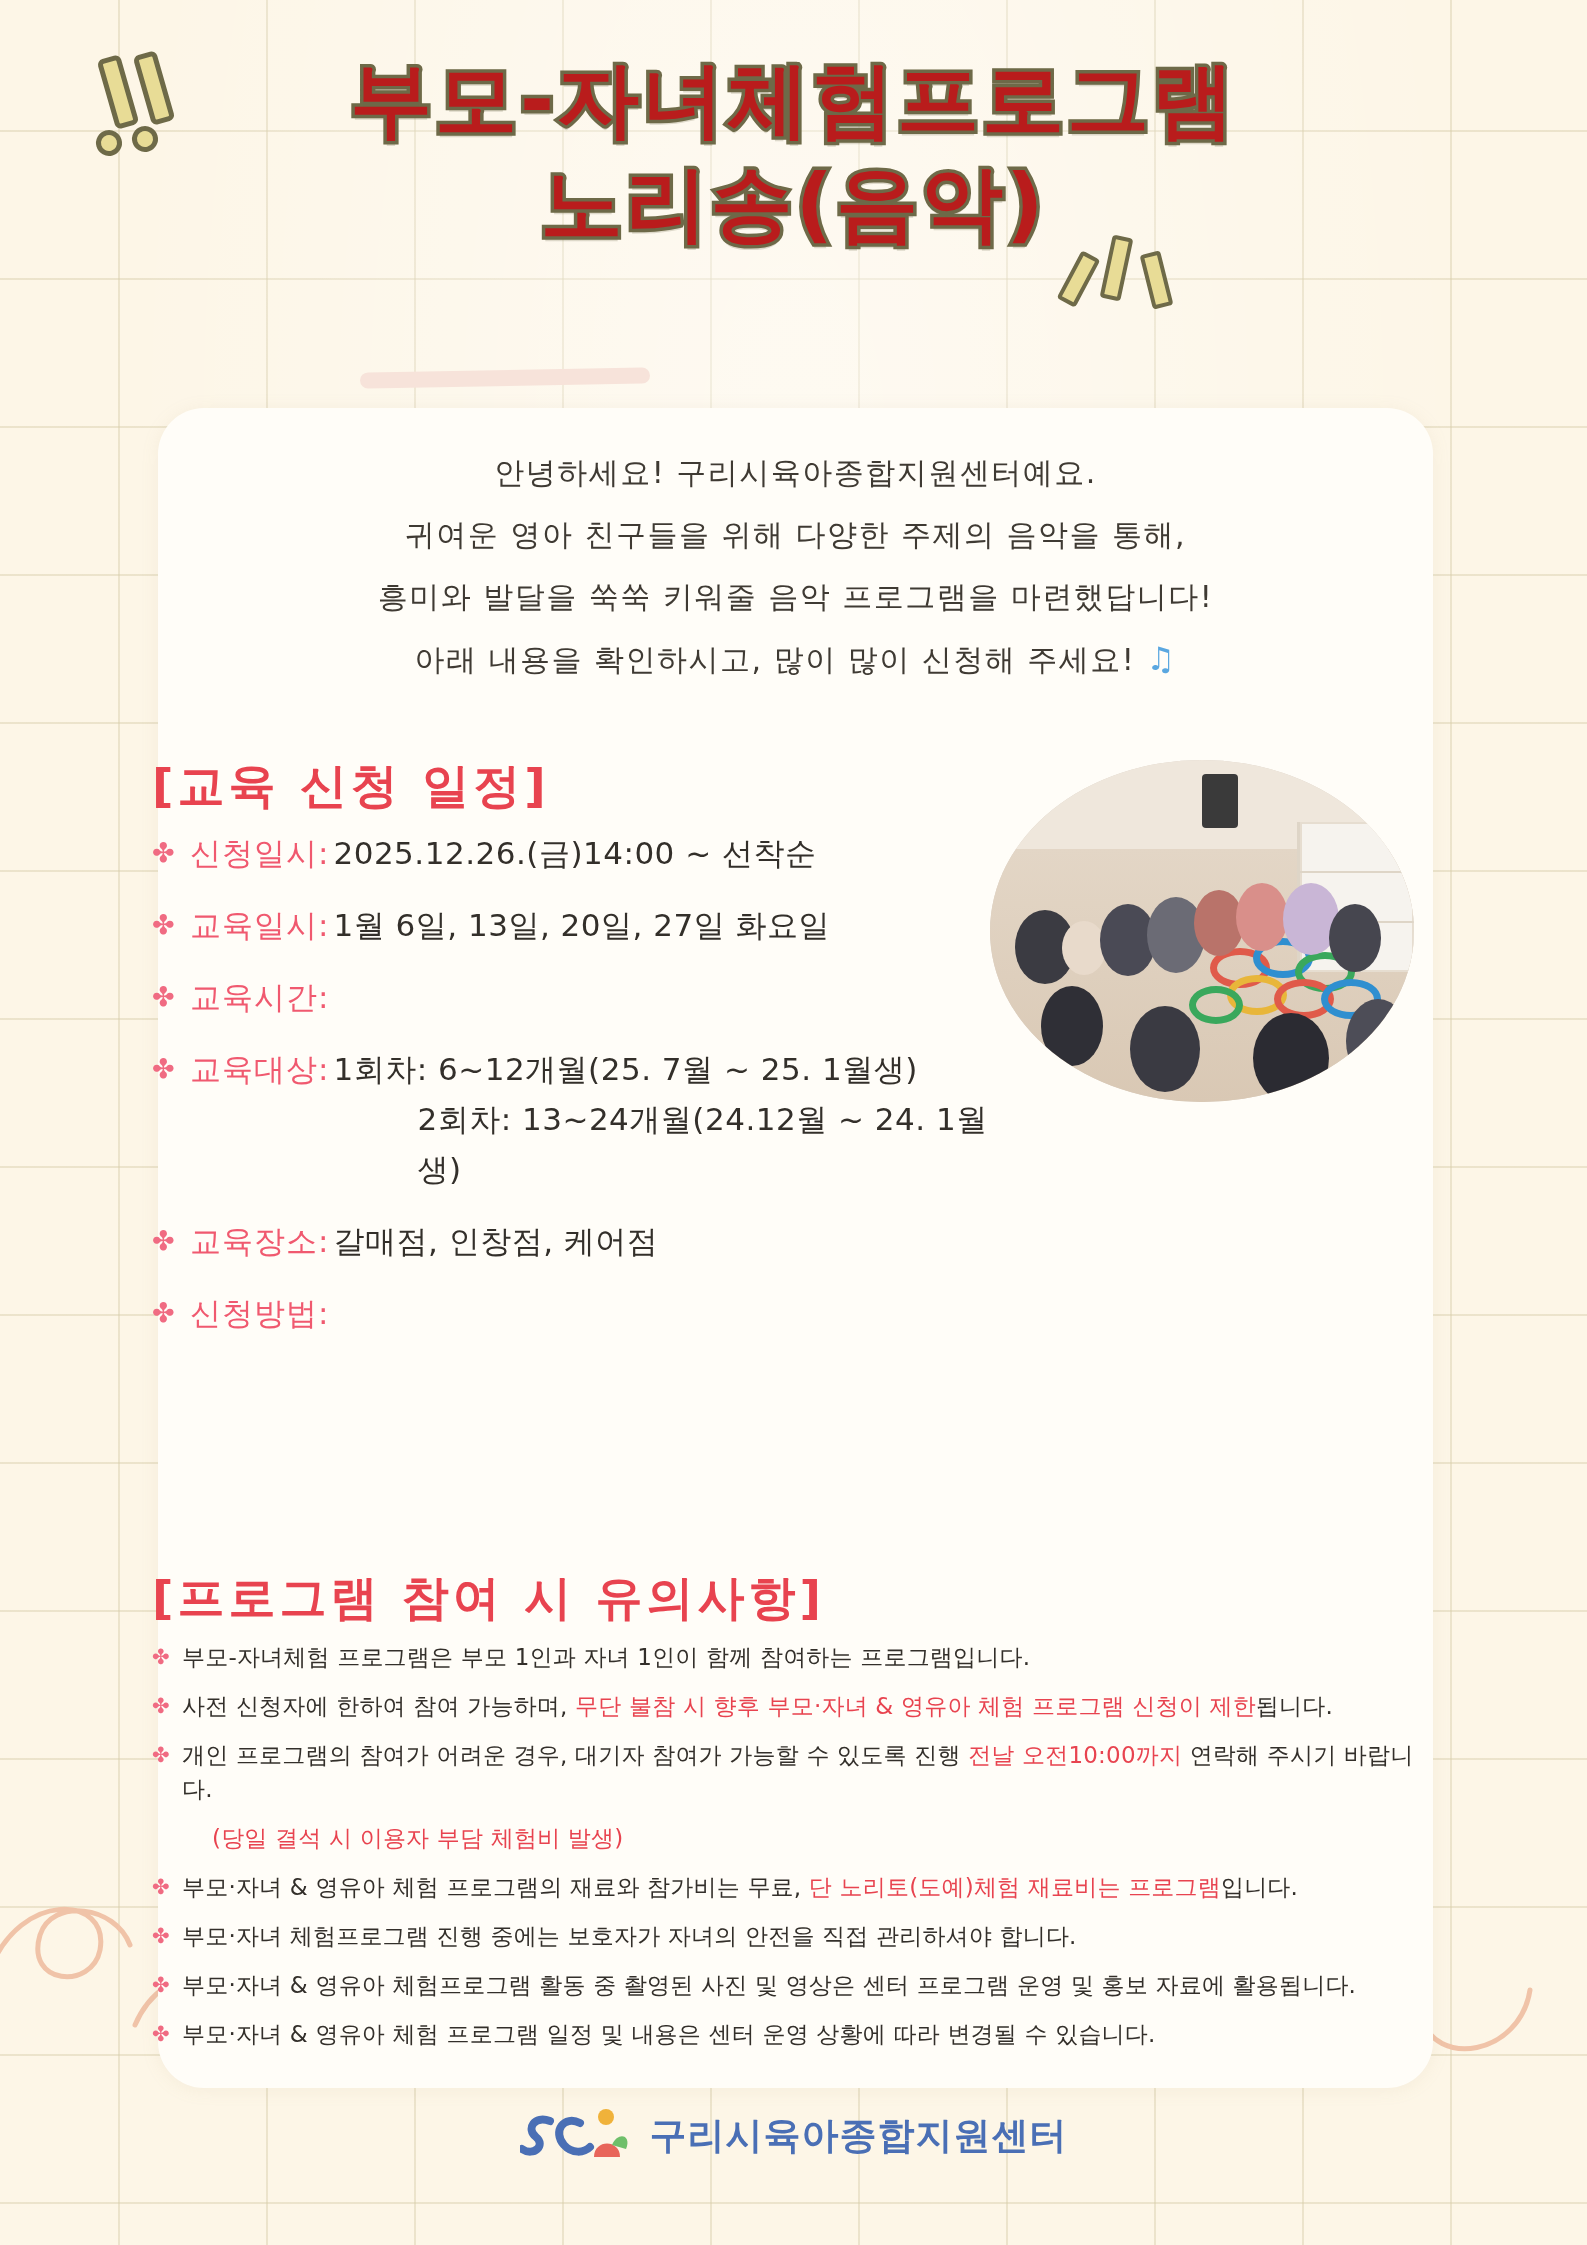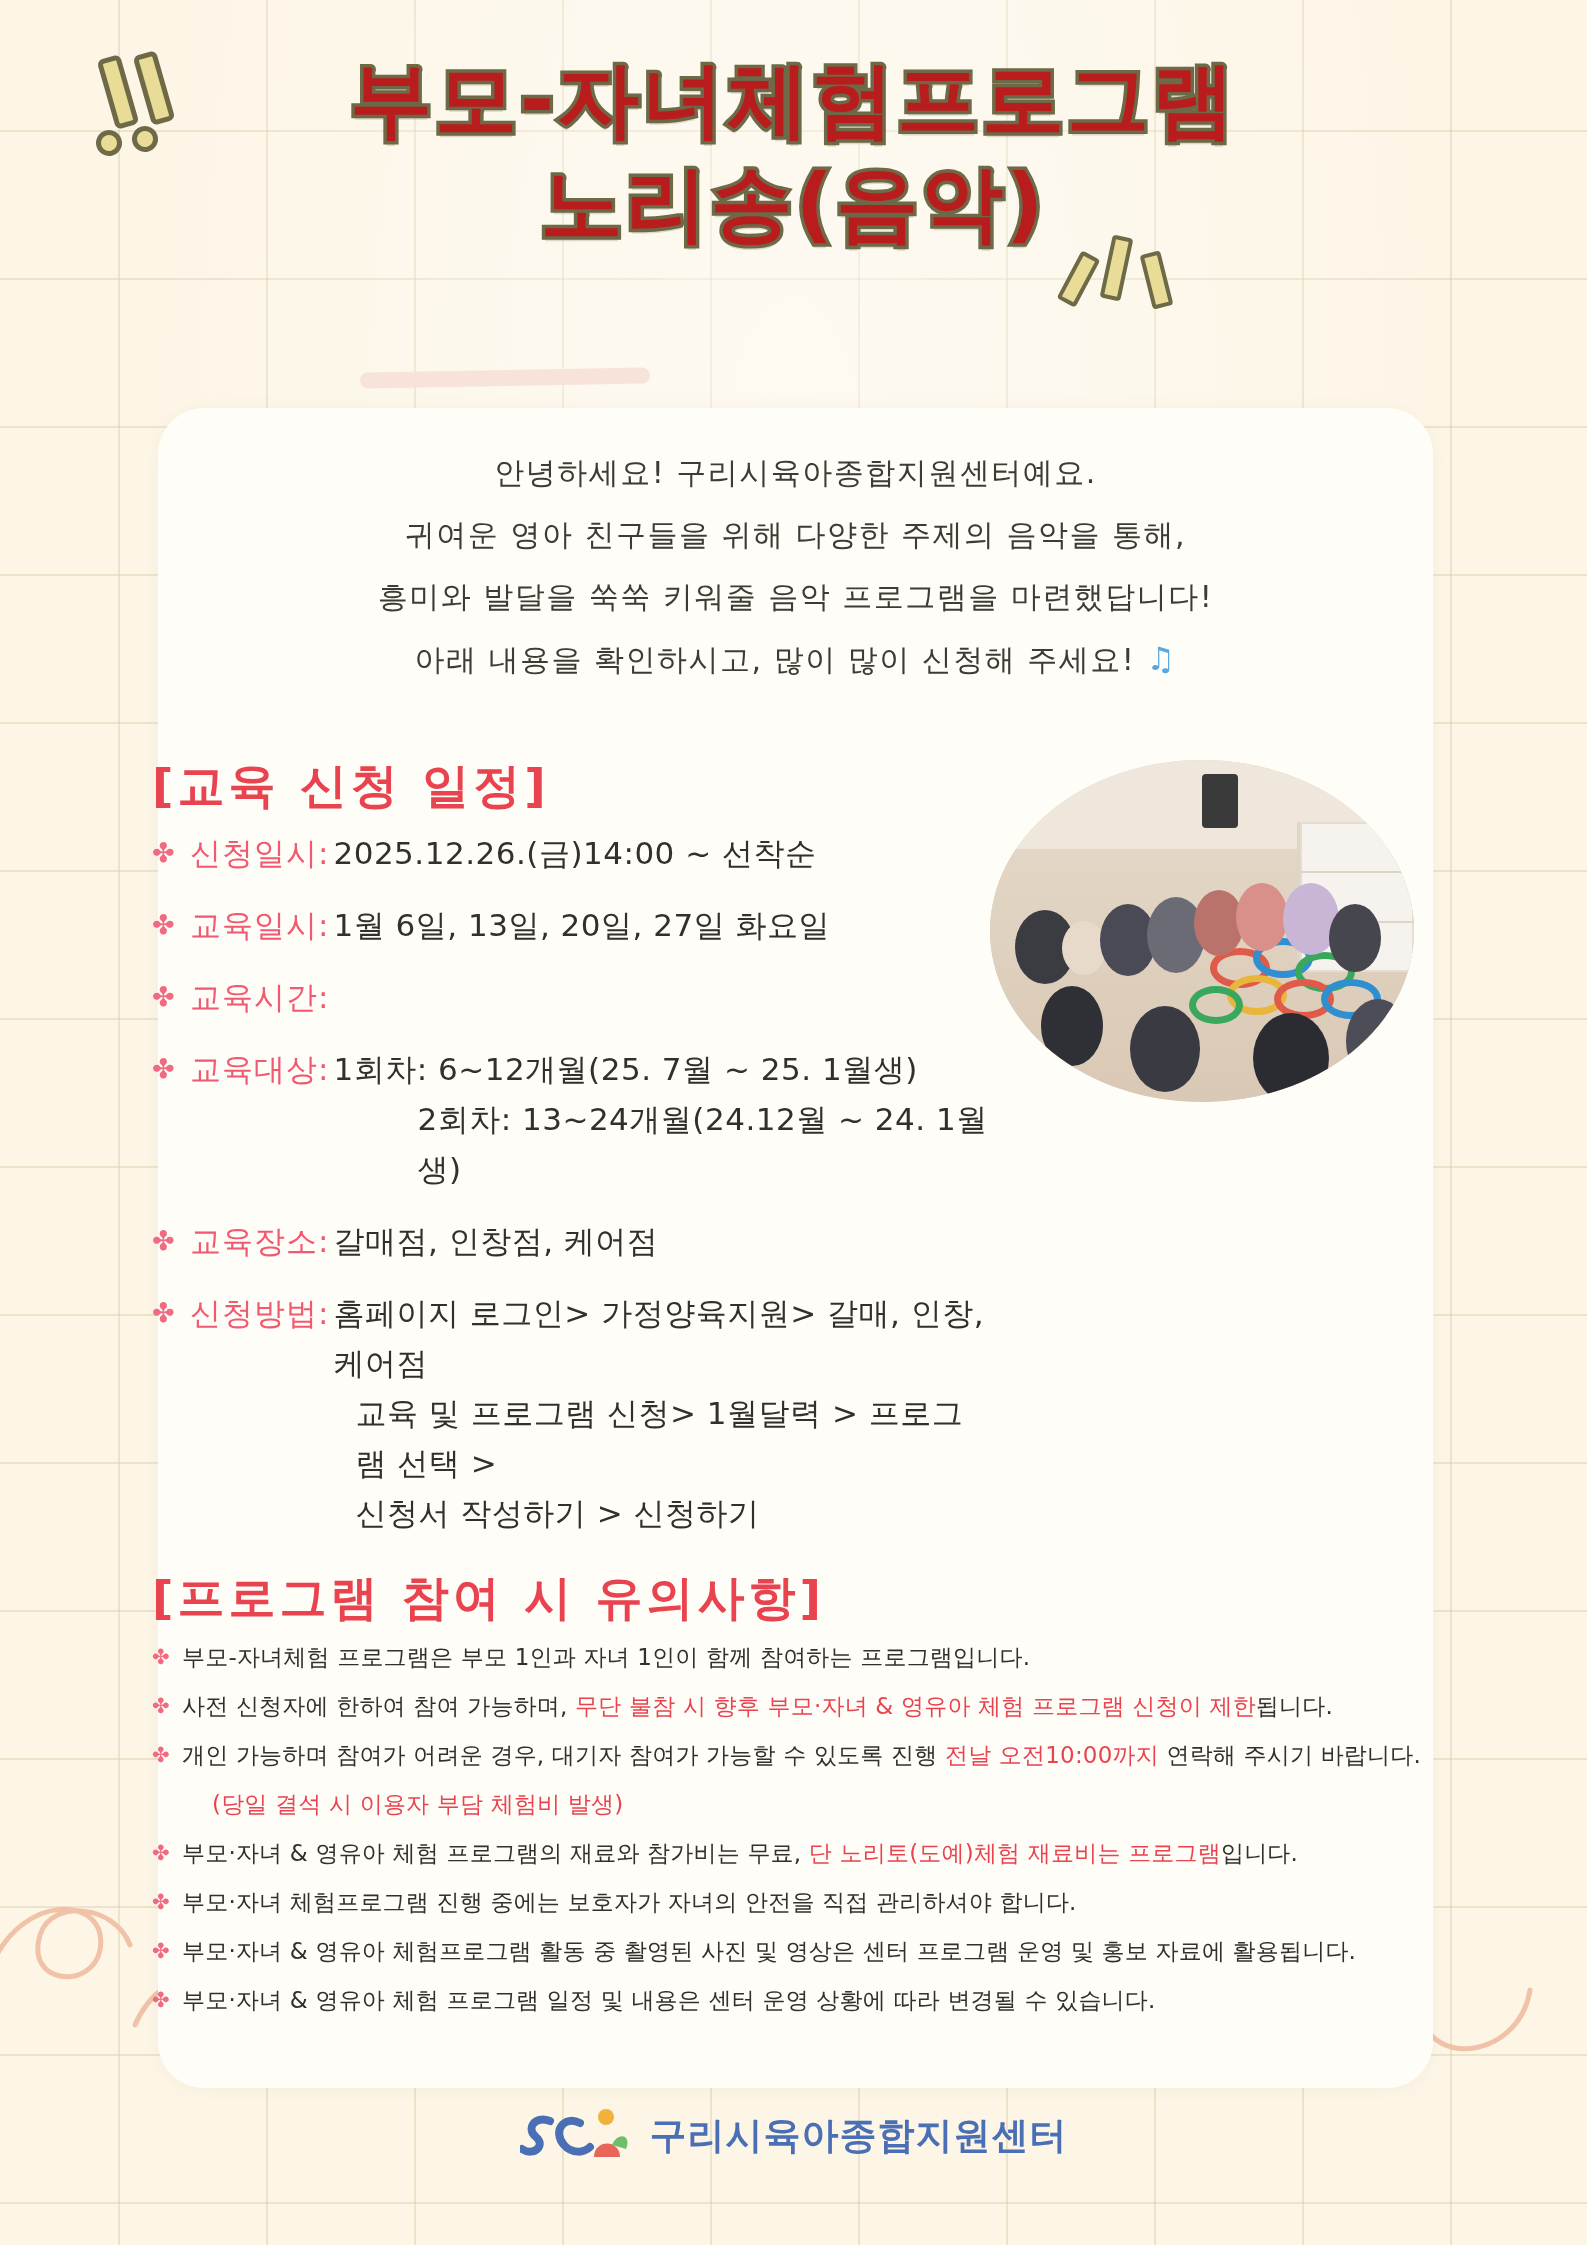--- a/index.html
+++ b/index.html
@@ -328,25 +328,20 @@
 
   <div class="sched-row">
     <span class="star">✤</span>
     <span class="sched-label">교육장소:</span>
     <span class="sched-val">갈매점, 인창점, 케어점</span>
   </div>
 
   <div class="sched-row">
     <span class="star">✤</span>
     <span class="sched-label">신청방법:</span>
-    <span class="sched-val">
-      <span>홈페이지 로그인&gt; 가정양육지원&gt; 갈매, 인창, 케어점</span>
-      <span class="sub2">교육 및 프로그램 신청&gt; 1월달력 &gt; 프로그램 선택 &gt;</span>
-      <span class="sub2">신청서 작성하기 &gt; 신청하기</span>
-    </span>
   </div>
 
 </div>
 
 <div class="photo">
   <div class="floor"></div>
   <div class="wall-shelf">
     <i style="top:33%"></i>
       <i style="top:66%"></i>
   </div>
@@ -383,21 +378,21 @@
     <span class="ntext"><span>부모-자녀체험 프로그램은 부모 1인과 자녀 1인이 함께 참여하는 프로그램입니다.</span></span>
   </div>
 
   <div class="notice-row">
     <span class="star">✤</span>
     <span class="ntext"><span>사전 신청자에 한하여 참여 가능하며, </span><span class="hl-red">무단 불참 시 향후 부모·자녀 &amp; 영유아 체험 프로그램 신청이 제한</span><span>됩니다.</span></span>
   </div>
 
   <div class="notice-row">
     <span class="star">✤</span>
-    <span class="ntext"><span>개인 가능하며 참여가 어려운 경우, 대기자 참여가 가능할 수 있도록 진행 </span><span class="hl-red">전날 오전10:00까지</span><span> 연락해 주시기 바랍니다.</span></span>
+    <span class="ntext"><span>개인 프로그램의 참여가 어려운 경우, 대기자 참여가 가능할 수 있도록 진행 </span><span class="hl-red">전날 오전10:00까지</span><span> 연락해 주시기 바랍니다.</span></span>
   </div>
 
   <div class="notice-row indent">
     <span class="star" style="visibility:hidden">✤</span>
     <span class="ntext"><span class="hl-red">(당일 결석 시 이용자 부담 체험비 발생)</span></span>
   </div>
 
   <div class="notice-row">
     <span class="star">✤</span>
     <span class="ntext"><span>부모·자녀 &amp; 영유아 체험 프로그램의 재료와 참가비는 무료, </span><span class="hl-red">단 노리토(도예)체험 재료비는 프로그램</span><span>입니다.</span></span>

